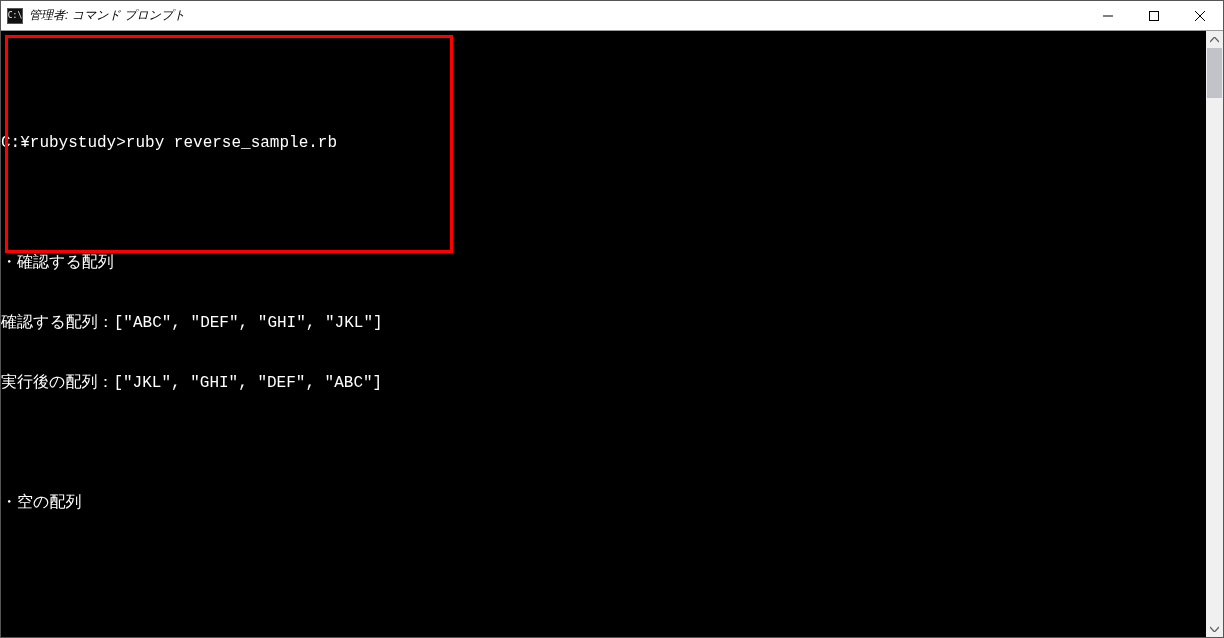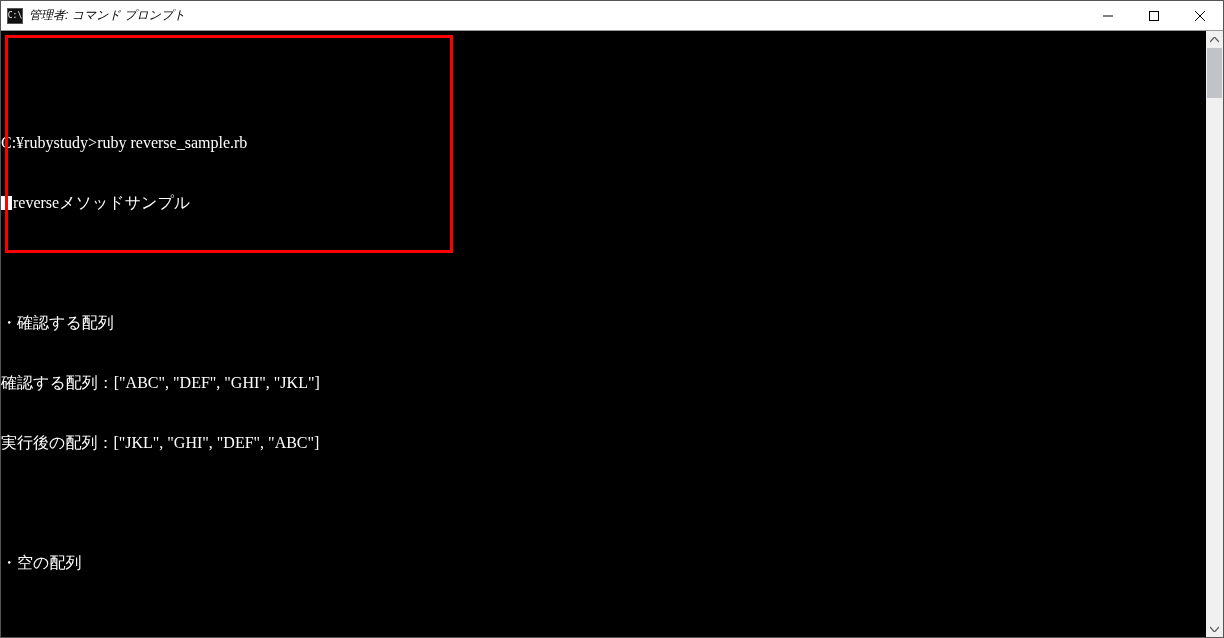--- a/index.html
+++ b/index.html
@@ -65,21 +65,21 @@
     background: #000;
     overflow: hidden;
   }
   .terminal {
     position: absolute;
     left: 0;
     top: 0;
     right: 18px; 
     bottom: 0;
     color: #ffffff;
-    font-family: Liberation Serif, serif;
+    font-family: Liberation Mono, monospace;
     font-size: 16px;
     line-height: 20px;
     white-space: pre;
     padding: 2px 0 0 0;
   }
   .terminal .line { height: 20px; }
   .highlight-box {
     position: absolute;
     left: 4px;
     top: 4px;
@@ -155,21 +155,20 @@
             <line x1="10" y1="0" x2="0" y2="10" stroke="#000" stroke-width="1"></line>
           </svg>
       </div>
     </div>
   </div>
 
   <div class="client">
     <div class="terminal">
       <div class="line"></div>
       <div class="line"><span>C:¥rubystudy&gt;</span><span>ruby reverse_sample.rb</span></div>
-      <div class="line"><span class="leading-block"></span><span>reverseメソッドサンプル</span></div>
       <div class="line"><span></span></div>
       <div class="line"><span>・確認する配列</span></div>
       <div class="line"><span>確認する配列：["ABC", "DEF", "GHI", "JKL"]</span></div>
       <div class="line"><span>実行後の配列：["JKL", "GHI", "DEF", "ABC"]</span></div>
       <div class="line"><span></span></div>
       <div class="line"><span>・空の配列</span></div>
       
       
       
     </div>

